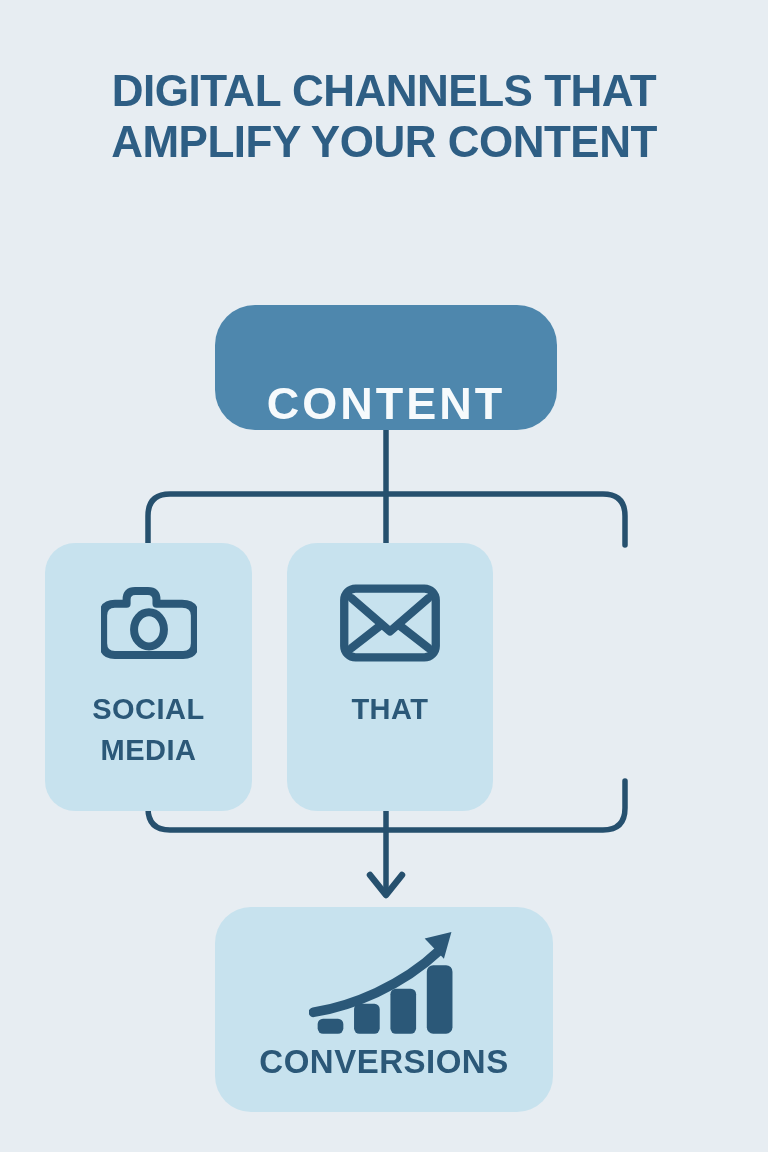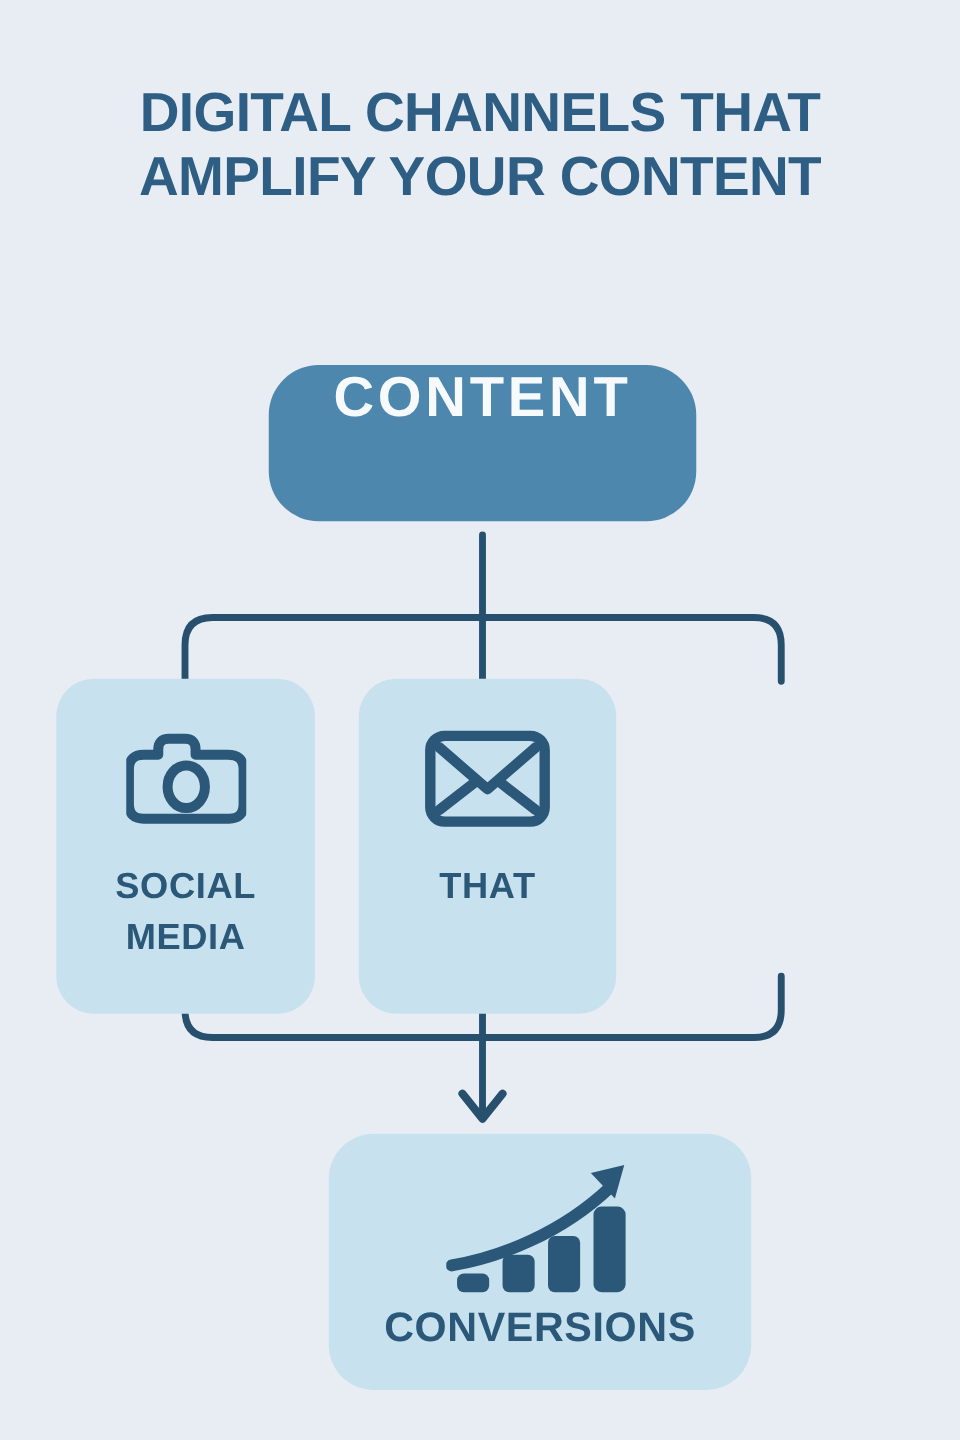--- a/index.html
+++ b/index.html
@@ -21,23 +21,23 @@
   .canvas{position:absolute;inset:0;}
   .title{
     position:absolute;top:66px;left:50%;transform:translateX(-50%);
     width:620px;text-align:center;
     font-size:44px;line-height:1.15;font-weight:700;
     letter-spacing:-0.5px;color:var(--dark);
   }
   svg.connectors{position:absolute;left:0;top:0;z-index:1;}
   .node{position:absolute;z-index:2;}
   .root-node{
-    left:215px;top:292px;width:342px;height:125px;
+    left:215px;top:305px;width:342px;height:125px;
     background:var(--root-fill);border-radius:40px;
-    display:flex;align-items:flex-start;justify-content:center;
+    display:flex;align-items:flex-end;justify-content:center;
   }
   .root-node .label{
     color:var(--root-text);font-size:45px;font-weight:700;letter-spacing:3px;
   }
   .channel{
     top:543px;height:268px;width:207px;
     background:var(--node-fill);border-radius:30px;
   }
   .channel .iconwrap{
     position:absolute;top:26px;left:0;right:0;height:108px;
@@ -46,21 +46,21 @@
   .channel .label{
     position:absolute;top:146px;left:8px;right:8px;
     text-align:center;color:var(--ink);
     font-size:29px;font-weight:700;line-height:1.4;letter-spacing:0.5px;
   }
   #social{left:45px;}
   #email{left:287px;width:206px;}
   #paid{left:522px;}
   .result-node{
     left:215px;top:907px;width:338px;height:205px;
-    background:var(--node-fill);border-radius:36px;margin-left:48px;
+    background:var(--node-fill);border-radius:36px;
   }
   .result-node .iconwrap{
     position:absolute;top:18px;left:0;right:0;height:118px;
     display:flex;align-items:center;justify-content:center;
   }
   .result-node .label{
     position:absolute;top:136px;left:0;right:0;text-align:center;
     color:var(--ink);font-size:33px;font-weight:700;letter-spacing:0.5px;
   }
   .ic{display:block;}

